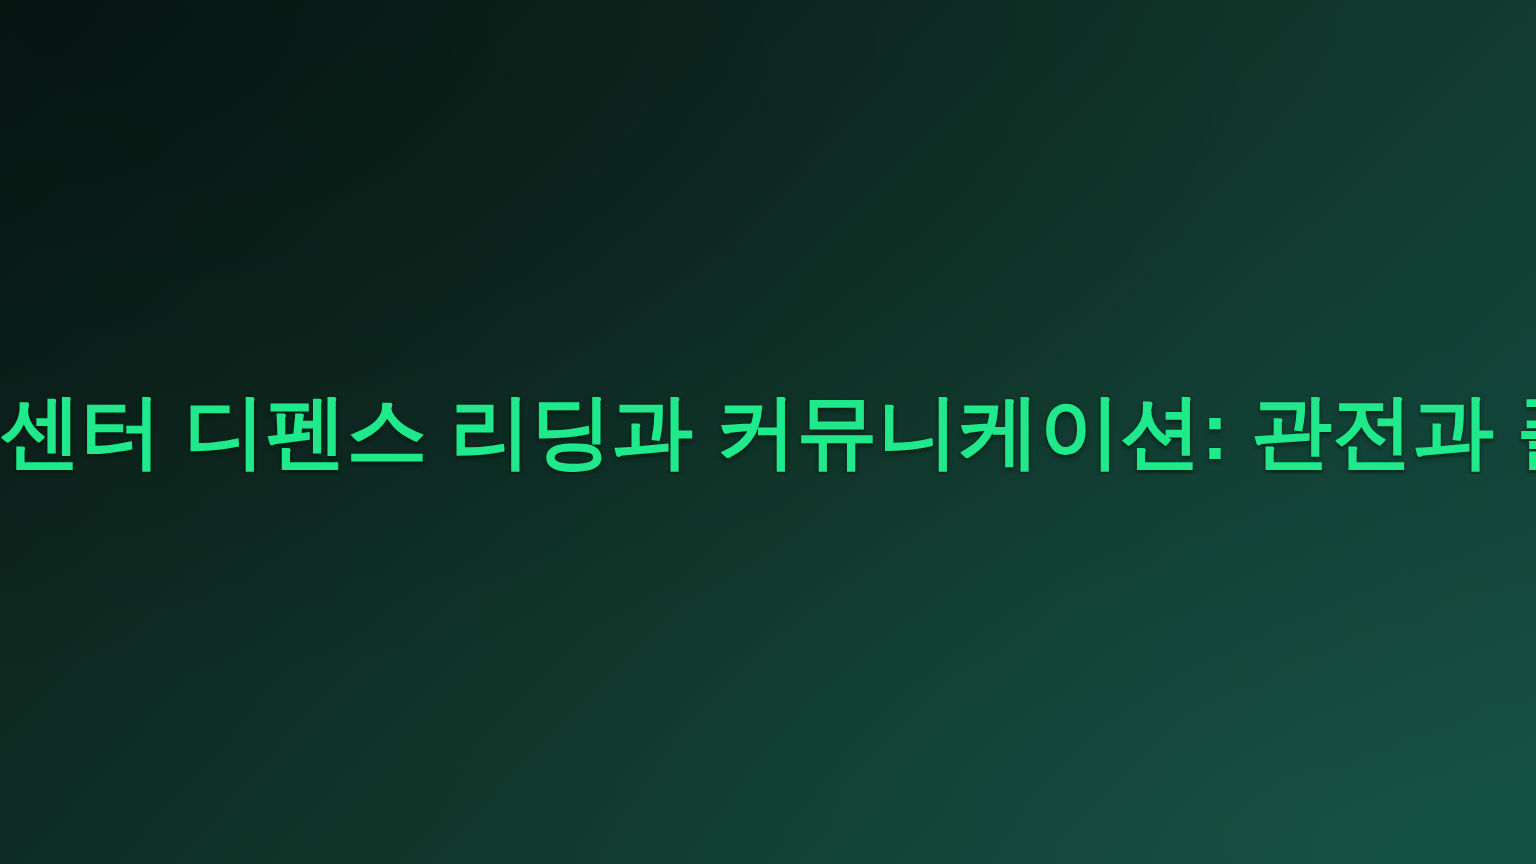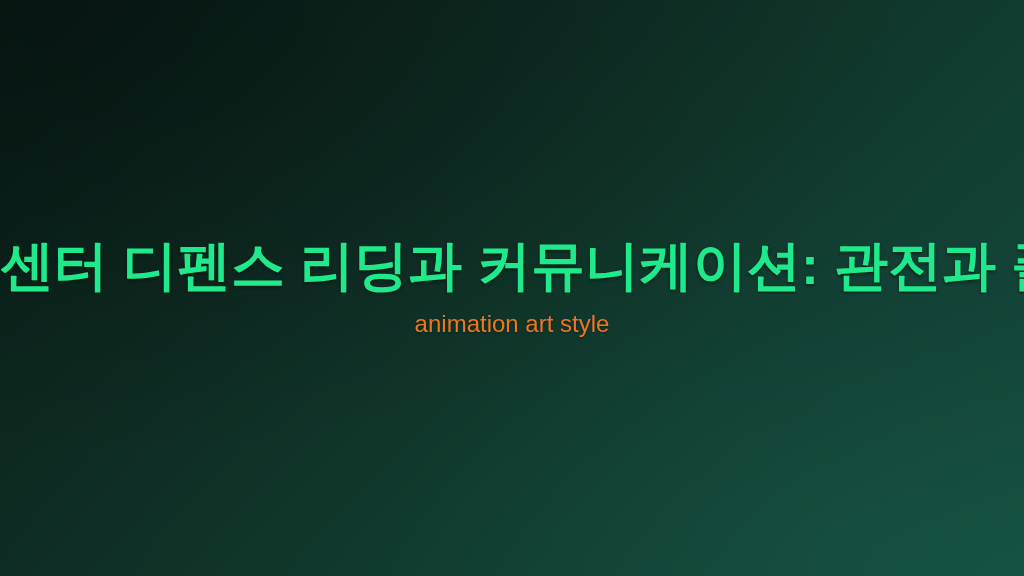--- a/index.html
+++ b/index.html
@@ -94,17 +94,16 @@
 </style>
 </head>
 <body>
 
 <div id="slide">
 
   <div class="text-block">
 
     <h1 class="title-line">센터 디펜스 리딩과 커뮤니케이션: 관전과 플</h1>
 
-    <p class="subtitle-line">animation art style</p>
 
   </div>
 
 </div>
 
 </body></html>

